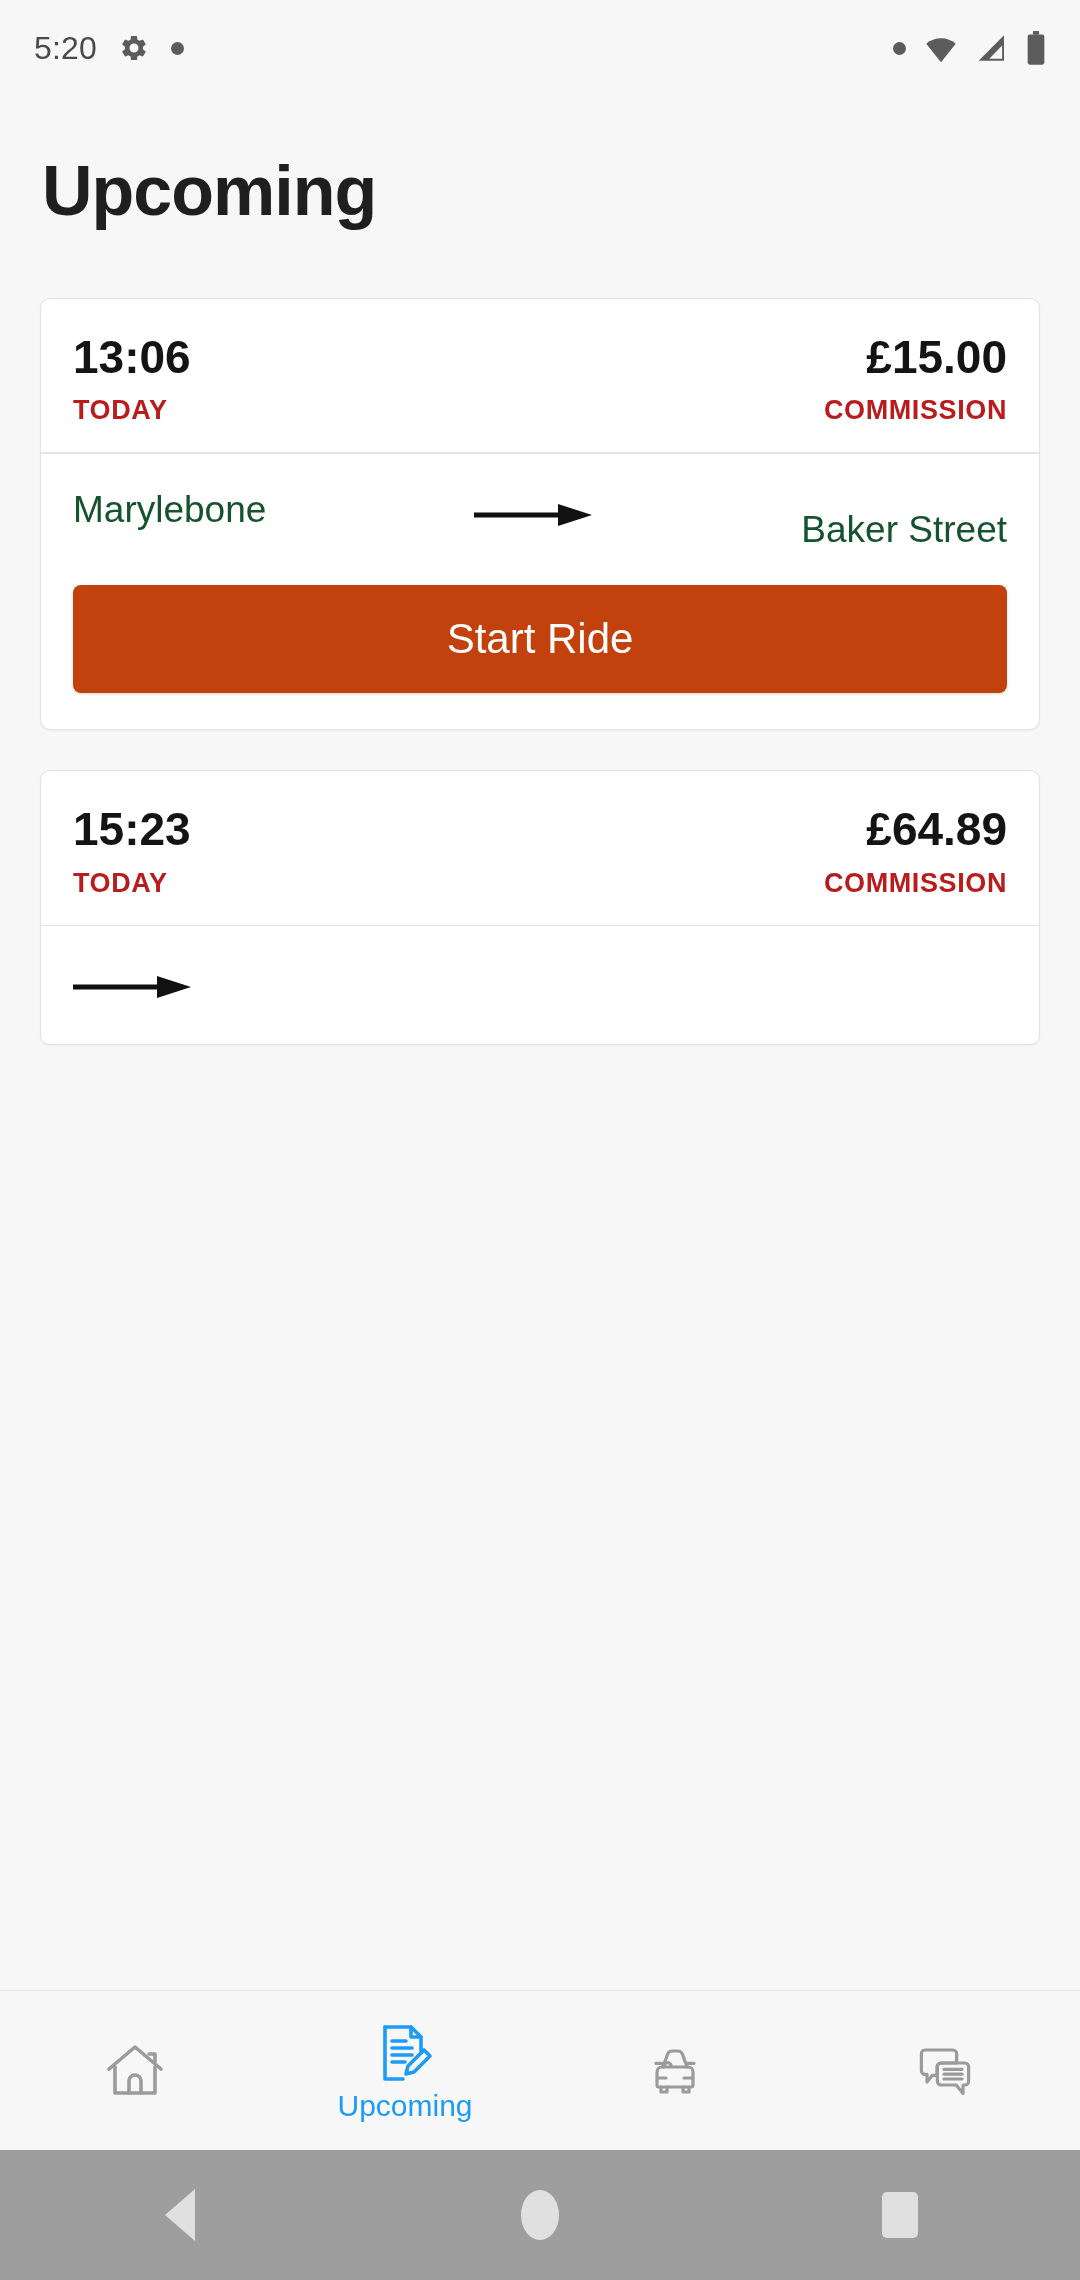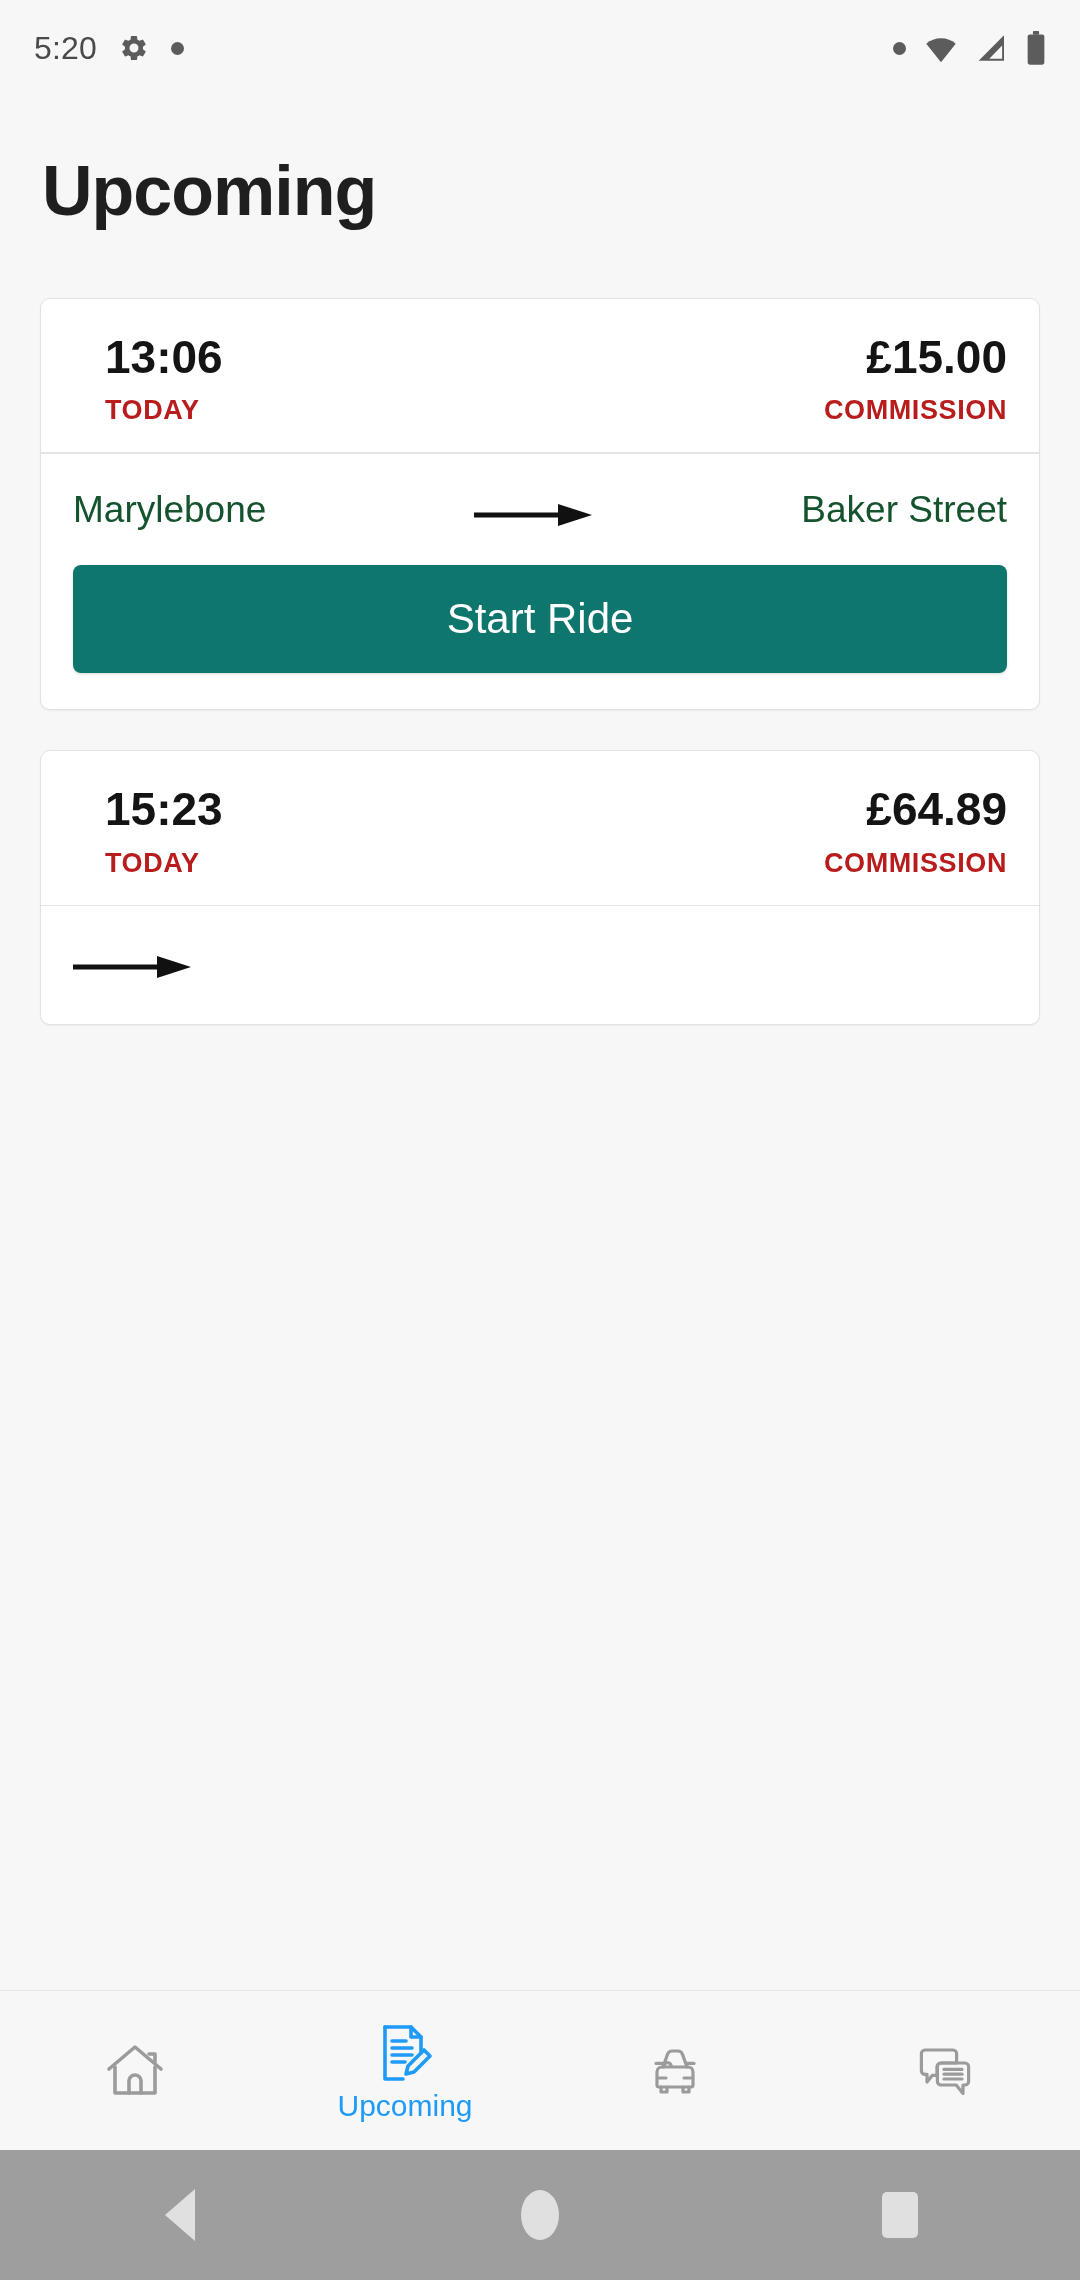--- a/index.html
+++ b/index.html
@@ -39,42 +39,42 @@
     border: 1.5px solid #e2e2e2;
     border-radius: 10px;
     box-shadow: 0 1px 2px rgba(0,0,0,.05);
     margin-bottom: 40px;
     overflow: hidden;
   }
   .card-head {
     display: flex; justify-content: space-between; align-items: flex-start;
     padding: 34px 32px 26px 32px;
   }
-  .ch-col { display: flex; flex-direction: column; margin-left: 32px; }
+  .ch-col { display: flex; flex-direction: column; }
   .ch-col.right { align-items: flex-end; }
   .ch-primary { font-size: 46px; font-weight: bold; color: #141414; line-height: 1.05; }
   .ch-label {
     font-size: 27px; font-weight: bold; color: #b91c1c;
     letter-spacing: .6px; margin-top: 14px;
   }
   .card-divider { height: 1.5px; background: #e4e4e4; }
 
   .card-body { padding: 34px 32px 0 32px; }
   .route-row { display: flex; align-items: flex-start; justify-content: space-between; }
   .route-end { display: flex; flex-direction: column; max-width: 380px; }
-  .route-end.to { align-items: center; text-align: right; }
+  .route-end.to { align-items: center; text-align: right; margin-top: 20px; }
   .route-name { font-size: 37px; color: #14532d; line-height: 1.18; white-space: nowrap; }
   .route-sub { font-size: 31px; color: #8c8c8c; margin-top: 10px; }
   .route-arrow { flex: 0 0 auto; padding-top: 14px; }
   .arrow-svg { display: block; width: 120px; height: 26px; }
 
   .start-btn {
     display: block; width: 100%;
     margin: 34px 0 36px 0;
-    background: #0f766e; color: #ffffff;
+    background: #c2410c; color: #ffffff;
     border: none; border-radius: 8px;
     font-family: "Liberation Sans", sans-serif;
     font-size: 42px; padding: 30px 12px;
     cursor: pointer;
     box-shadow: 0 1px 3px rgba(0,0,0,.16);
   }
   .body-pad-bottom { height: 44px; }
 
   
   .bottom-nav {

